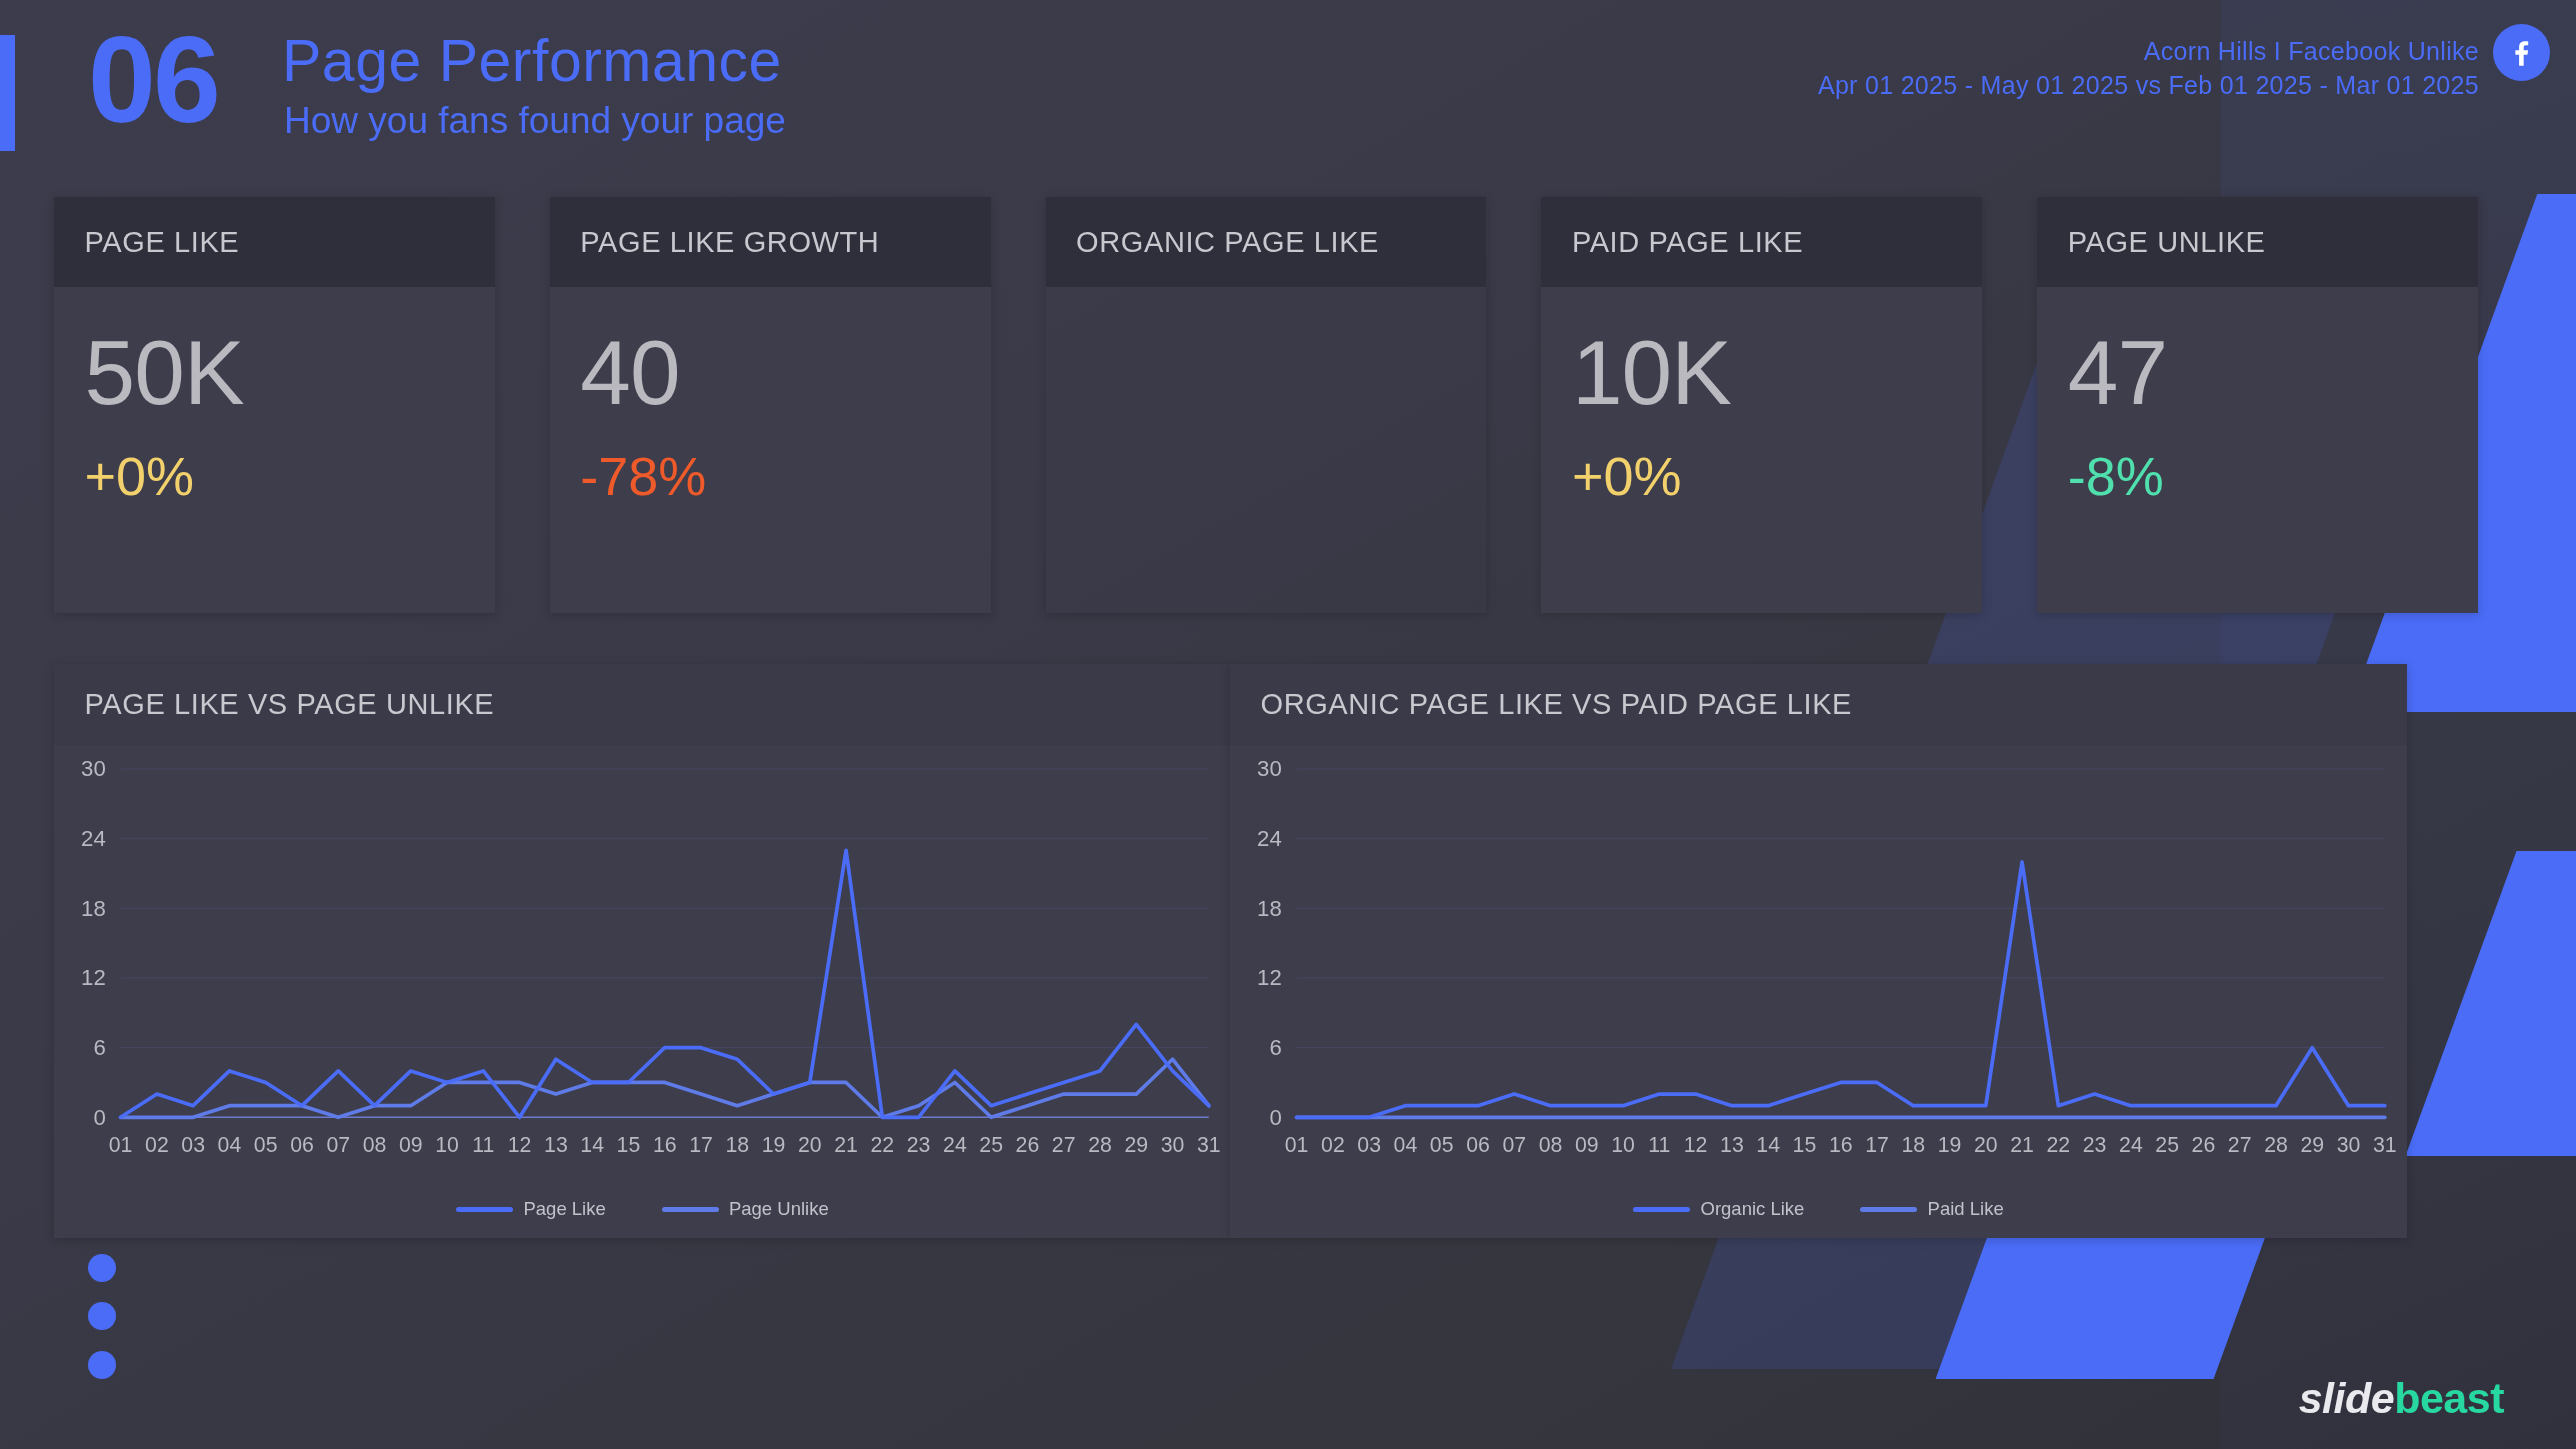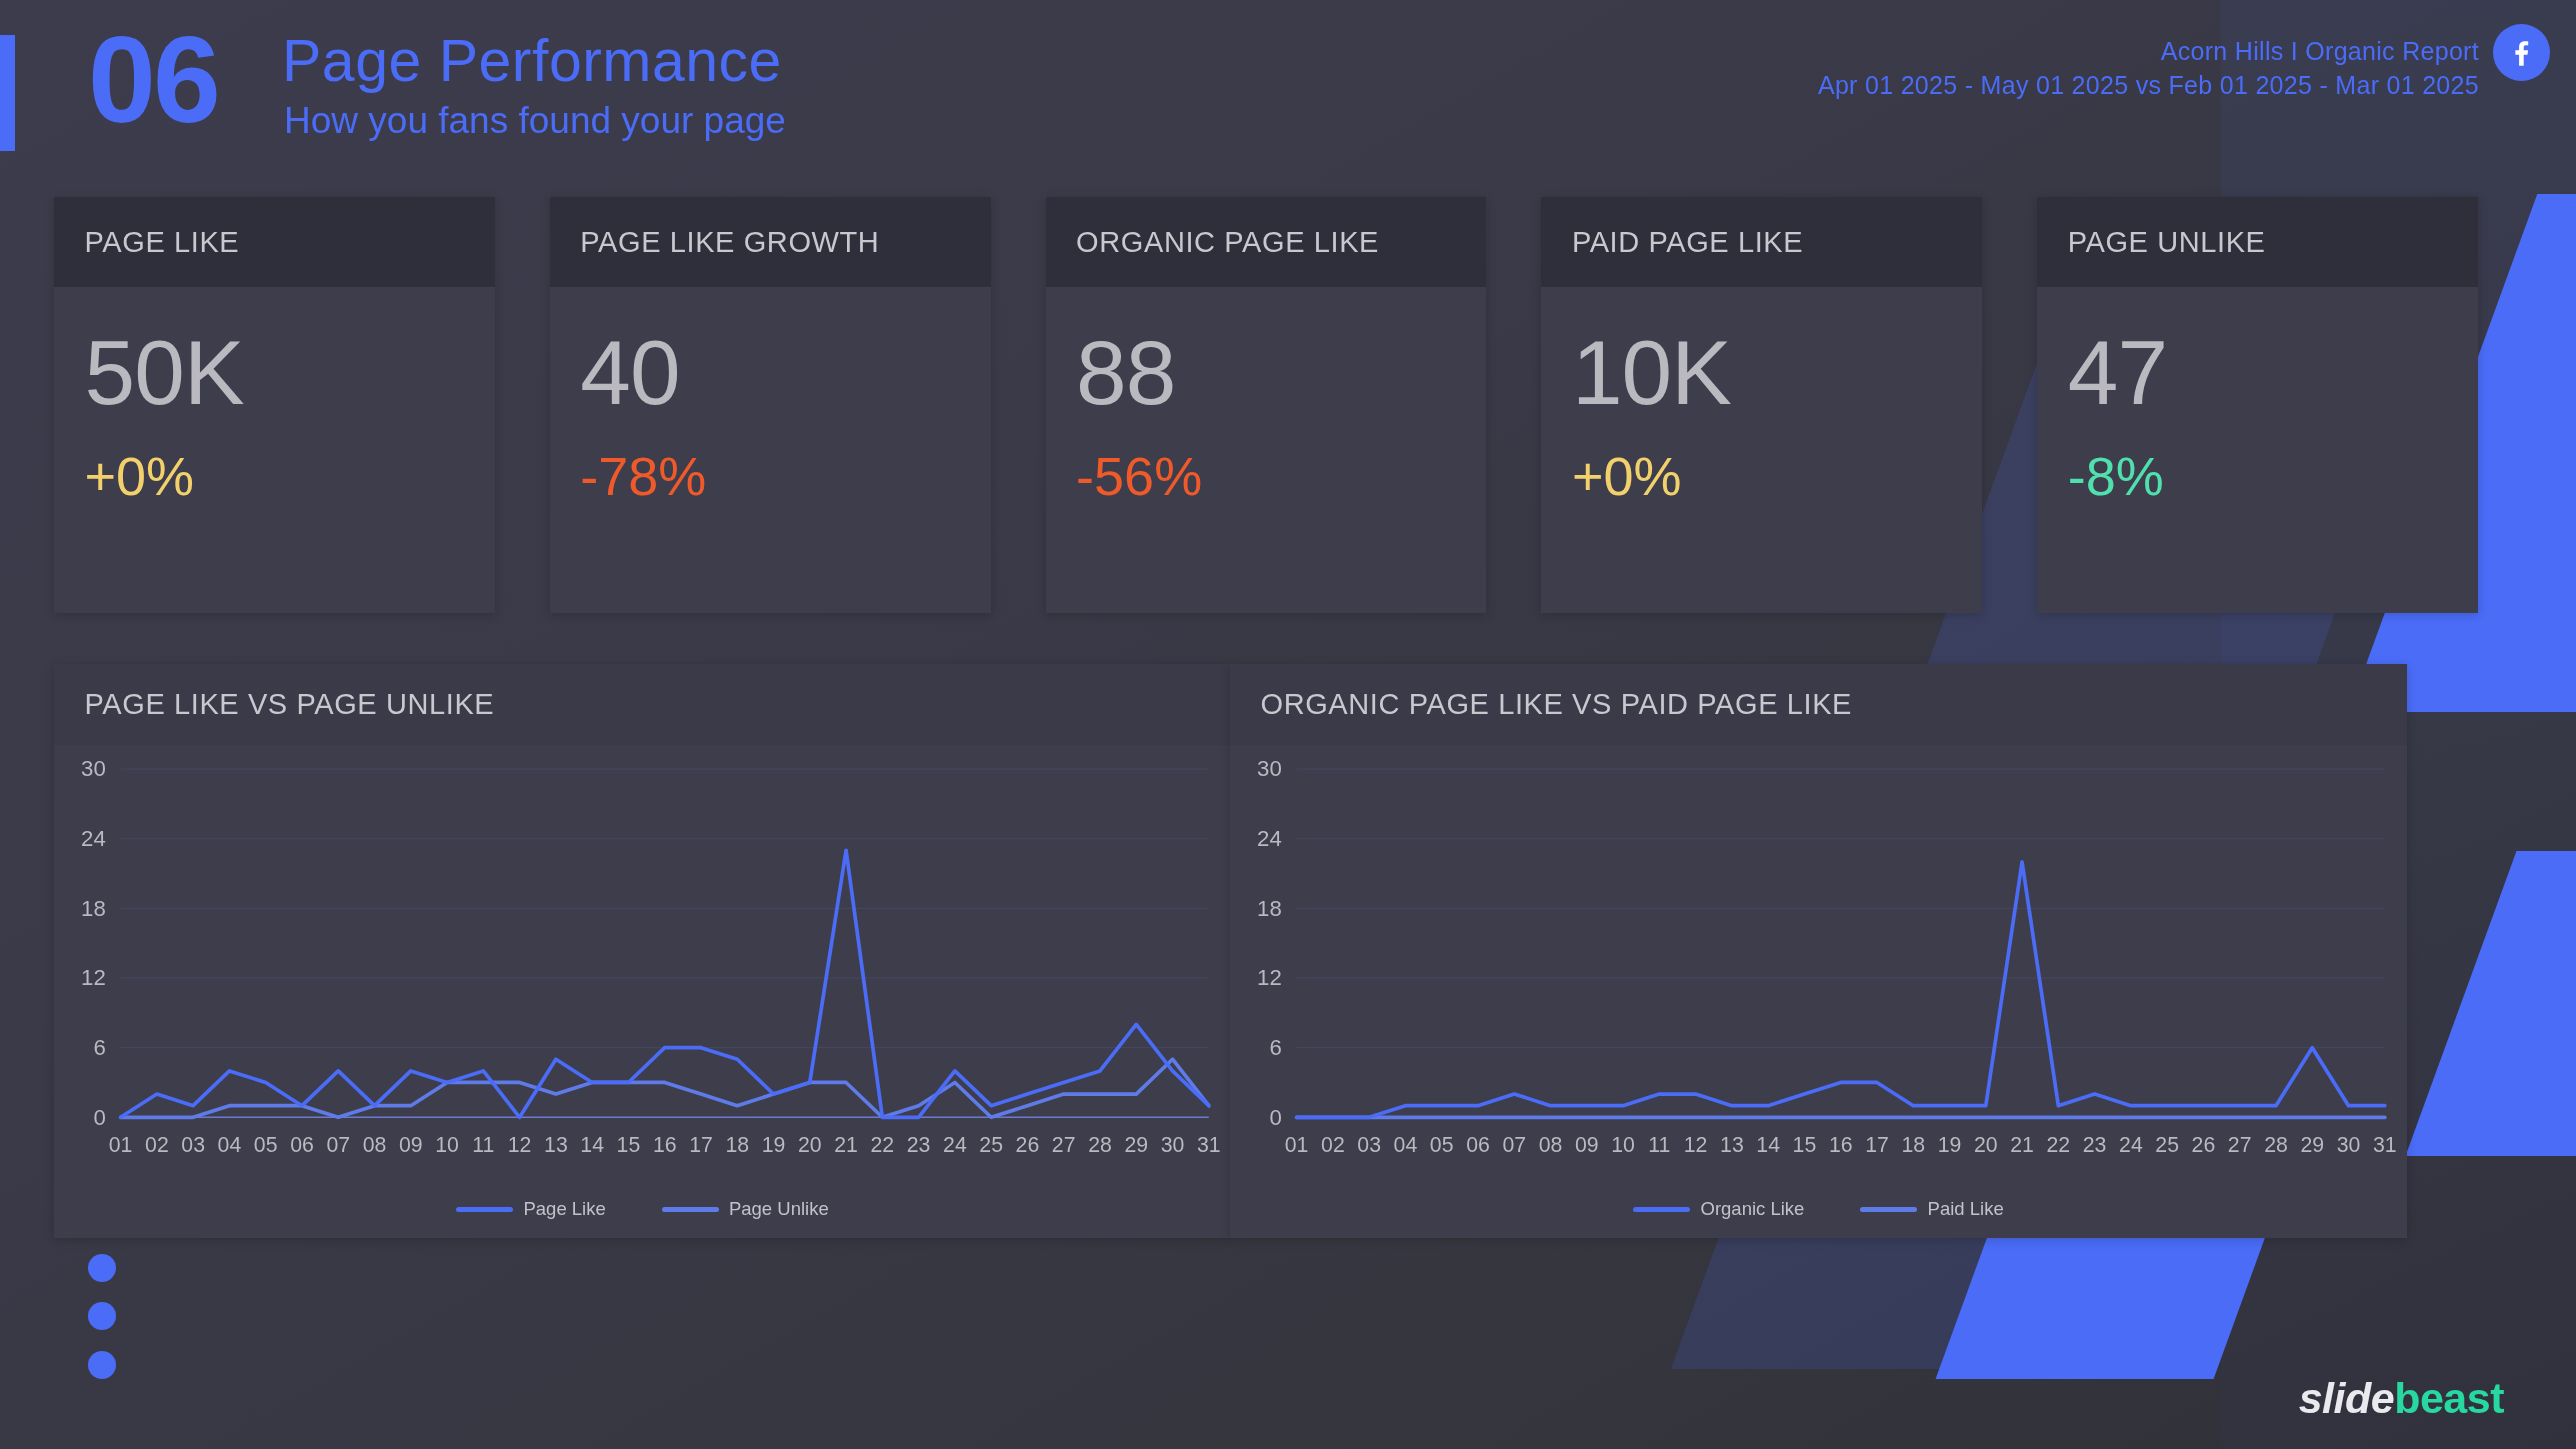--- a/index.html
+++ b/index.html
@@ -88,21 +88,21 @@
   <div class="deco deco-a"></div>
   <div class="deco deco-b"></div>
   <div class="deco deco-d"></div>
 
   <div class="hdr-bar"></div>
   <div class="hdr-num">06</div>
   <div class="hdr-title">Page Performance</div>
   <div class="hdr-sub">How you fans found your page</div>
 
   <div class="hdr-right">
-    <div class="l1">Acorn Hills  I Organic Report</div>
+    <div class="l1">Acorn Hills  I Facebook Unlike</div>
     <div class="l2">Apr 01 2025 - May 01 2025 vs Feb 01 2025 - Mar 01 2025</div>
   </div>
   <div class="fb-icon">
     <svg viewBox="0 0 24 24" aria-hidden="true">
       <path fill="#ffffff" d="M13.5 21v-7.5h2.6l.4-3h-3V8.6c0-.9.25-1.5 1.5-1.5h1.6V4.4c-.3 0-1.25-.1-2.35-.1-2.33 0-3.9 1.4-3.9 4v2.2H7.8v3h2.55V21h3.15z"></path>
     </svg>
   </div>
 
   <div class="kpi-row">
     <div class="kpi">
@@ -120,24 +120,20 @@
         </div>
       <div class="kpi-body">
         <div class="kpi-val">40</div>
         <div class="kpi-delta" style="color:#ef5a2b">-78%</div>
       </div>
     </div>
     <div class="kpi">
       <div class="kpi-head">
           <span>ORGANIC PAGE LIKE</span>
         </div>
-      <div class="kpi-body">
-        <div class="kpi-val">88</div>
-        <div class="kpi-delta" style="color:#ef5a2b">-56%</div>
-      </div>
     </div>
     <div class="kpi">
       <div class="kpi-head">
           <span>PAID PAGE LIKE</span>
         </div>
       <div class="kpi-body">
         <div class="kpi-val">10K</div>
         <div class="kpi-delta" style="color:#f2d06b">+0%</div>
       </div>
     </div>

